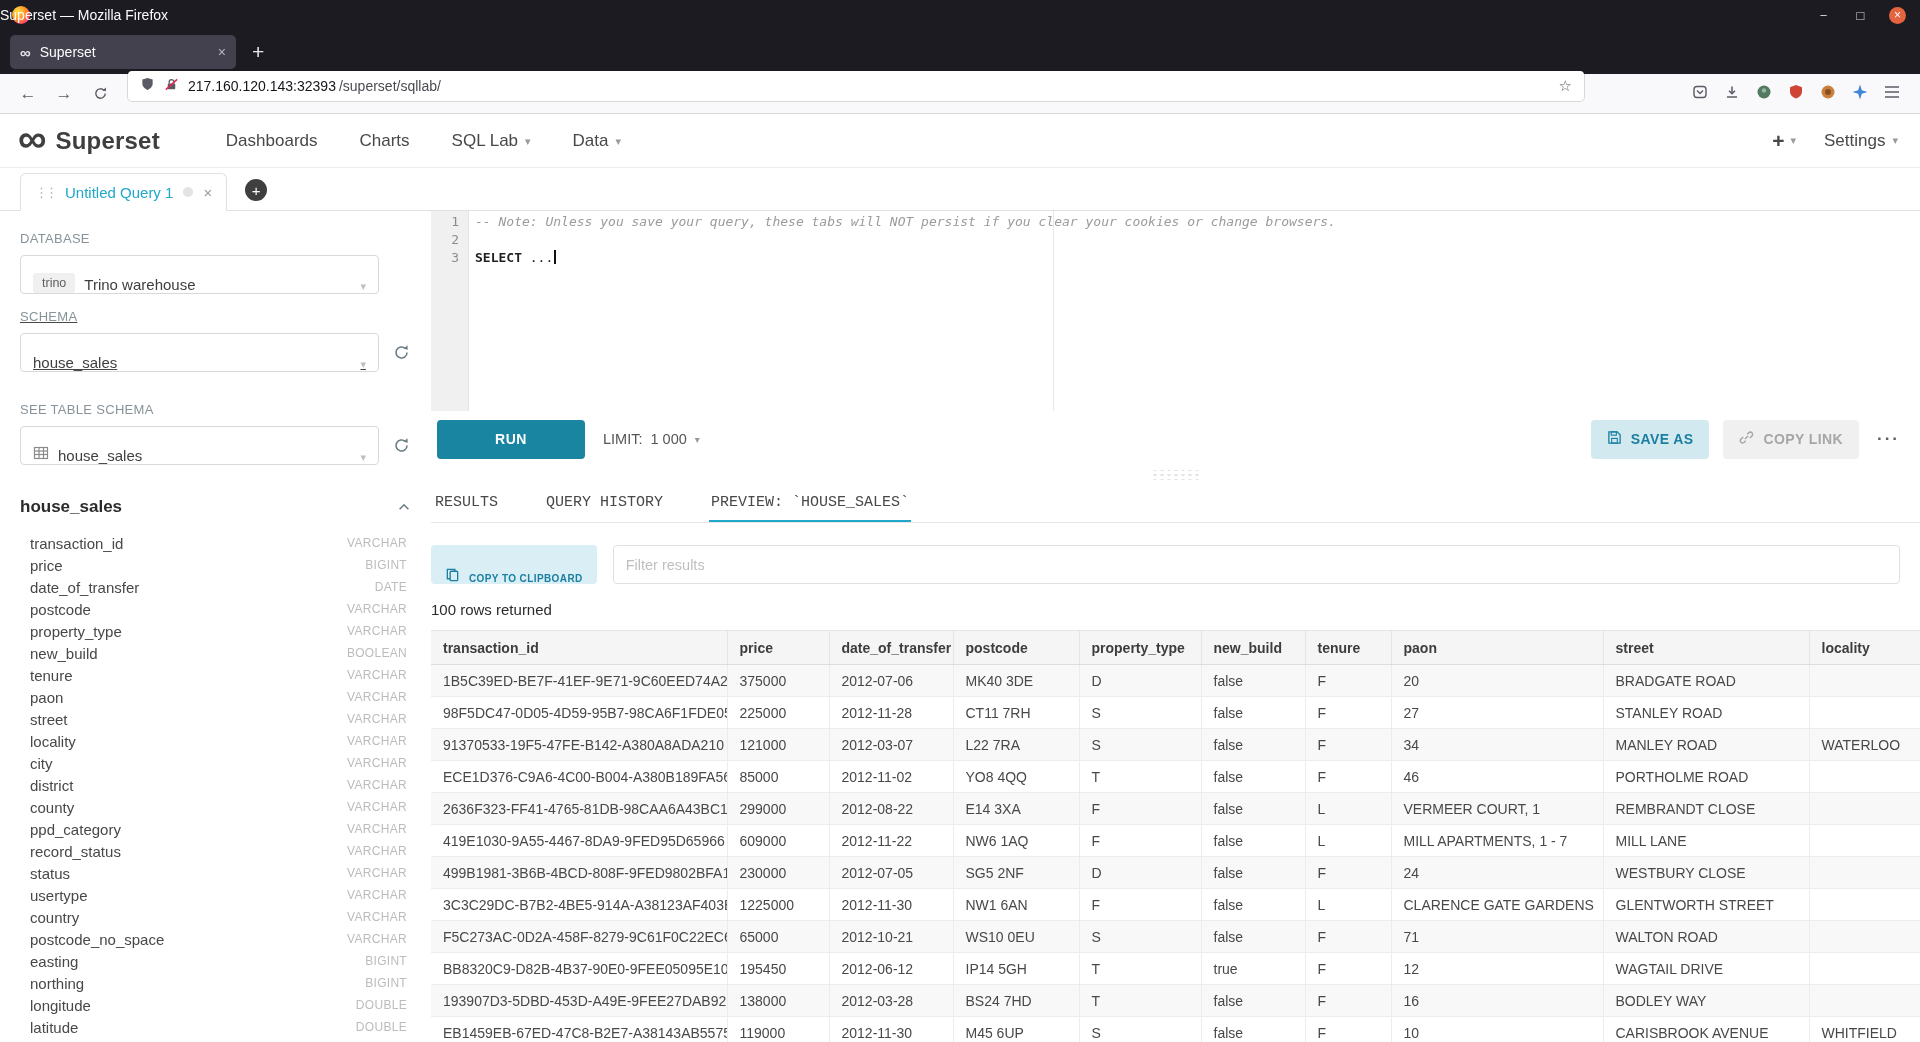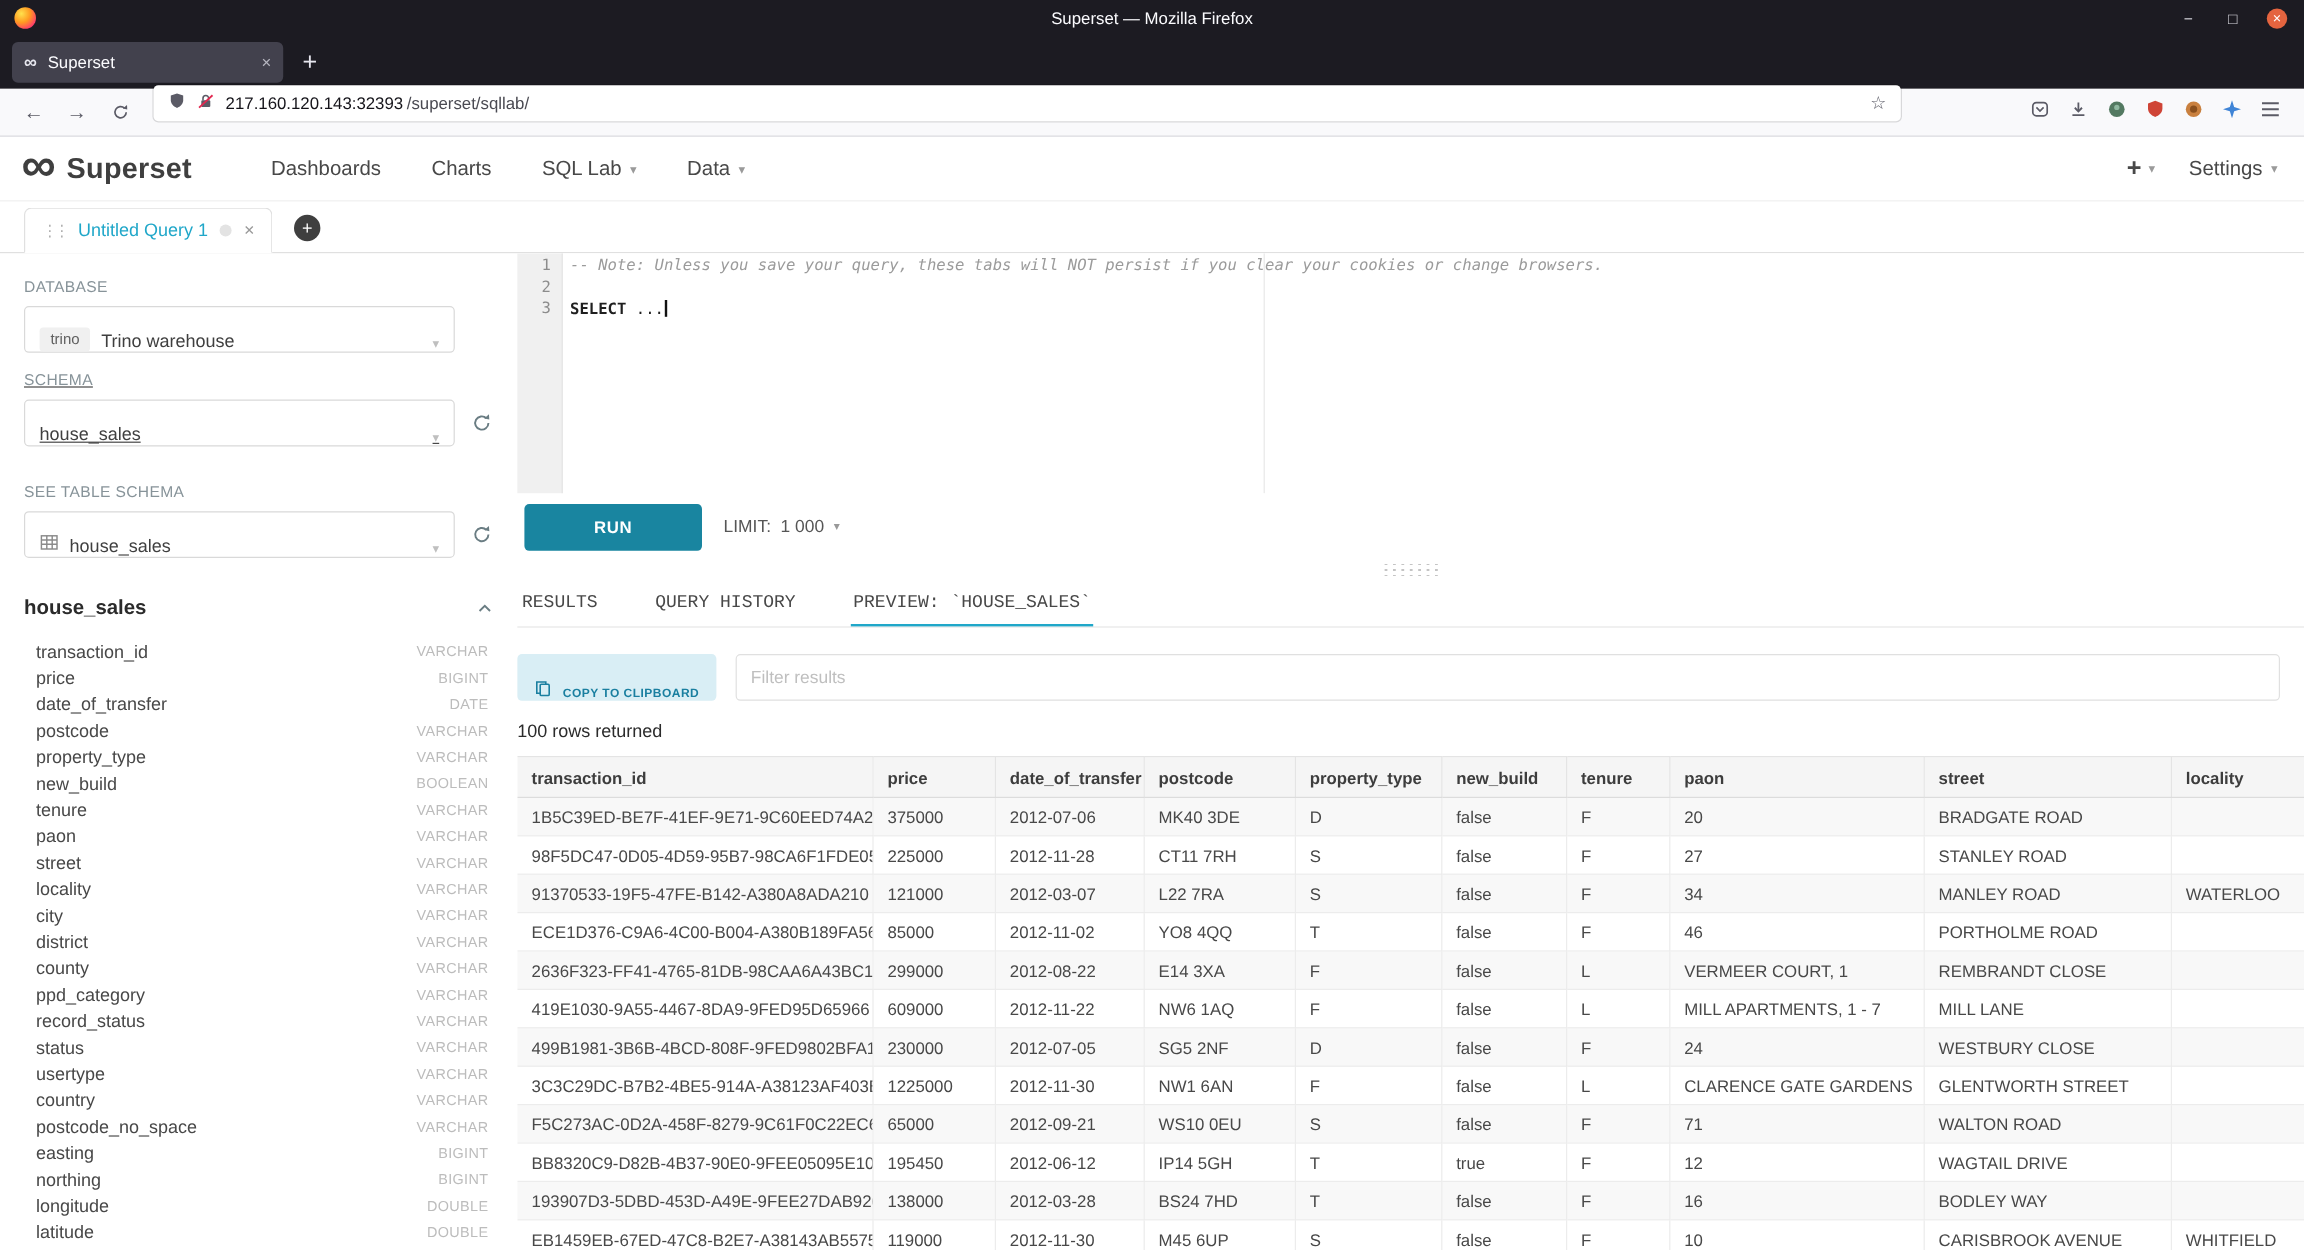--- a/index.html
+++ b/index.html
@@ -12,21 +12,21 @@
   html,body{width:1920px;height:1042px;overflow:hidden;background:#fff;
     font-family:"Liberation Sans",sans-serif;color:var(--text);}
   [data-interactable="true"]{cursor:pointer;}
   input[data-interactable="true"]{cursor:text;}
   .screen{width:1920px;height:1042px;display:flex;flex-direction:column;overflow:hidden;}
 
   
   .ff-titlebar{height:30px;background:#1c1b22;display:flex;align-items:center;position:relative;flex:0 0 auto;}
   .ff-logo{width:18px;height:18px;border-radius:50%;margin-left:12px;
     background:radial-gradient(circle at 32% 30%,#ffe14d 0%,#ff9a21 42%,#ff3b6b 78%,#b833e1 100%);}
-  .ff-window-title{position:absolute;left:0;right:0;text-align:center;color:#fbfbfe;font-size:14px;}
+  .ff-window-title{position:absolute;left:0;right:0;color:#fbfbfe;font-size:14px;}
   .ff-controls{margin-left:auto;display:flex;align-items:center;gap:20px;padding-right:14px;z-index:1;}
   .ff-ctrl{color:#d8d8df;font-size:13px;width:17px;text-align:center;line-height:17px;}
   .ff-ctrl.close{height:17px;border-radius:50%;background:#e4643f;color:#fff;font-size:12px;}
 
   .ff-tabbar{height:44px;background:#1c1b22;display:flex;align-items:center;padding:0 10px;flex:0 0 auto;}
   .ff-tab{width:226px;height:34px;background:#42414d;border-radius:5px;display:flex;align-items:center;gap:9px;
     padding:0 10px;color:#fbfbfe;font-size:14px;}
   .ff-tab-fav{color:#e6e6ee;font-size:15px;font-weight:bold;line-height:1;}
   .ff-tab-close{margin-left:auto;color:#b6b6c0;font-size:14px;}
   .ff-newtab{color:#e6e6ee;font-size:21px;margin-left:16px;}
@@ -457,20 +457,43 @@
         <div class="print-margin" data-interactable="false"></div>
       </div>
 
       <div class="editor-toolbar" data-interactable="false">
         <button class="run-btn" data-interactable="true">RUN</button>
         <div class="limit" data-interactable="true">
           <span data-interactable="false">LIMIT:</span>
           <span data-interactable="false">1 000</span>
           <span class="caret" data-interactable="false">▾</span>
         </div>
+        <div class="toolbar-right" data-interactable="false">
+          <div class="btn-light save-as" data-interactable="true">
+            <span data-interactable="false">
+              <svg width="15" height="15" viewBox="0 0 16 16" fill="none" stroke="currentColor" stroke-width="1.4">
+                  <path d="M2 2h9l3 3v9H2z"></path>
+                  <rect x="5" y="9" width="6" height="5" stroke-width="1.2"></rect>
+                  <rect x="4.5" y="2" width="5.5" height="3.5" stroke-width="1.2"></rect>
+                </svg>
+            </span>
+            <span data-interactable="false">SAVE AS</span>
+          </div>
+          <div class="btn-light copy-link" data-interactable="true">
+            <span data-interactable="false">
+              <svg width="15" height="15" viewBox="0 0 16 16" fill="none" stroke="currentColor" stroke-width="1.5">
+                  <path d="M6.3 9.7l3.4-3.4"></path>
+                  <path d="M7.2 11.5l-1.6 1.6a2.4 2.4 0 0 1-3.4-3.4l2.3-2.3"></path>
+                  <path d="M8.8 4.5l1.6-1.6a2.4 2.4 0 0 1 3.4 3.4l-2.3 2.3"></path>
+                </svg>
+            </span>
+            <span data-interactable="false">COPY LINK</span>
+          </div>
+          <span class="more-btn" data-interactable="true">···</span>
+        </div>
       </div>
 
       <div class="drag-row" data-interactable="true">
         <div class="drag-dots" data-interactable="false"></div>
       </div>
 
       <div class="south-tabs" data-interactable="false">
           <div class="south-tab" data-interactable="true">RESULTS</div>
           <div class="south-tab" data-interactable="true">QUERY HISTORY</div>
           <div class="south-tab active" data-interactable="true">PREVIEW: `HOUSE_SALES`</div>
@@ -612,21 +635,21 @@
                 <td data-interactable="false">F</td>
                 <td data-interactable="false">false</td>
                 <td data-interactable="false">L</td>
                 <td data-interactable="false">CLARENCE GATE GARDENS</td>
                 <td data-interactable="false">GLENTWORTH STREET</td>
                 <td data-interactable="false"></td>
               </tr>
               <tr data-interactable="false">
                 <td data-interactable="false">F5C273AC-0D2A-458F-8279-9C61F0C22EC6</td>
                 <td data-interactable="false">65000</td>
-                <td data-interactable="false">2012-09-21</td>
+                <td data-interactable="false">2012-10-21</td>
                 <td data-interactable="false">WS10 0EU</td>
                 <td data-interactable="false">S</td>
                 <td data-interactable="false">false</td>
                 <td data-interactable="false">F</td>
                 <td data-interactable="false">71</td>
                 <td data-interactable="false">WALTON ROAD</td>
                 <td data-interactable="false"></td>
               </tr>
               <tr data-interactable="false">
                 <td data-interactable="false">BB8320C9-D82B-4B37-90E0-9FEE05095E10</td>

